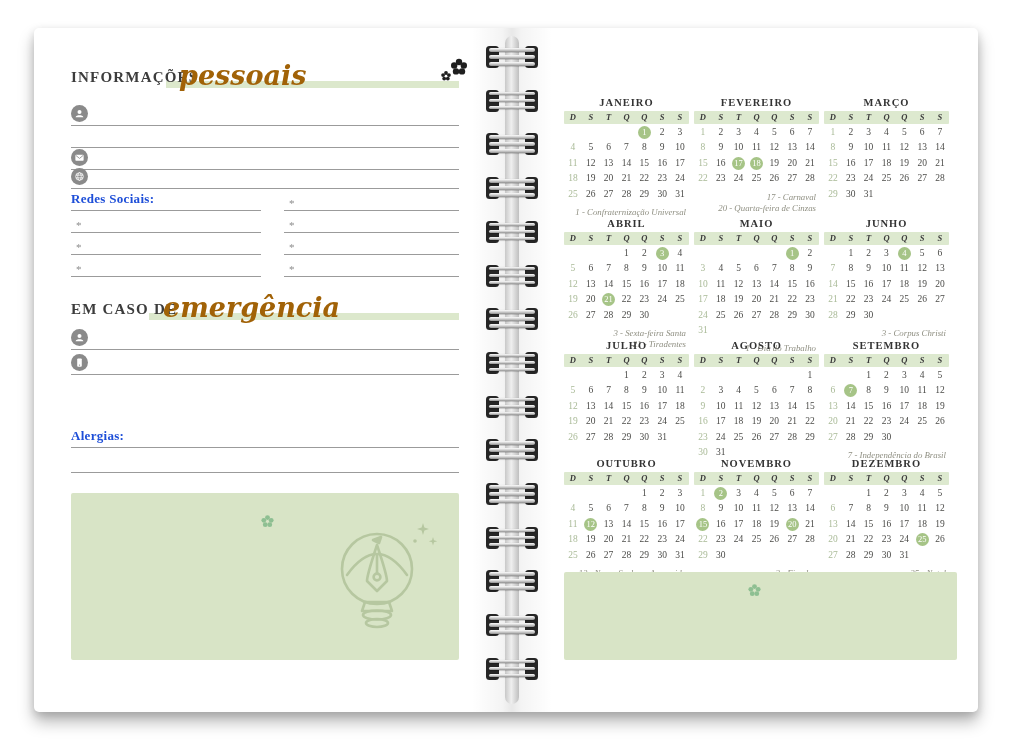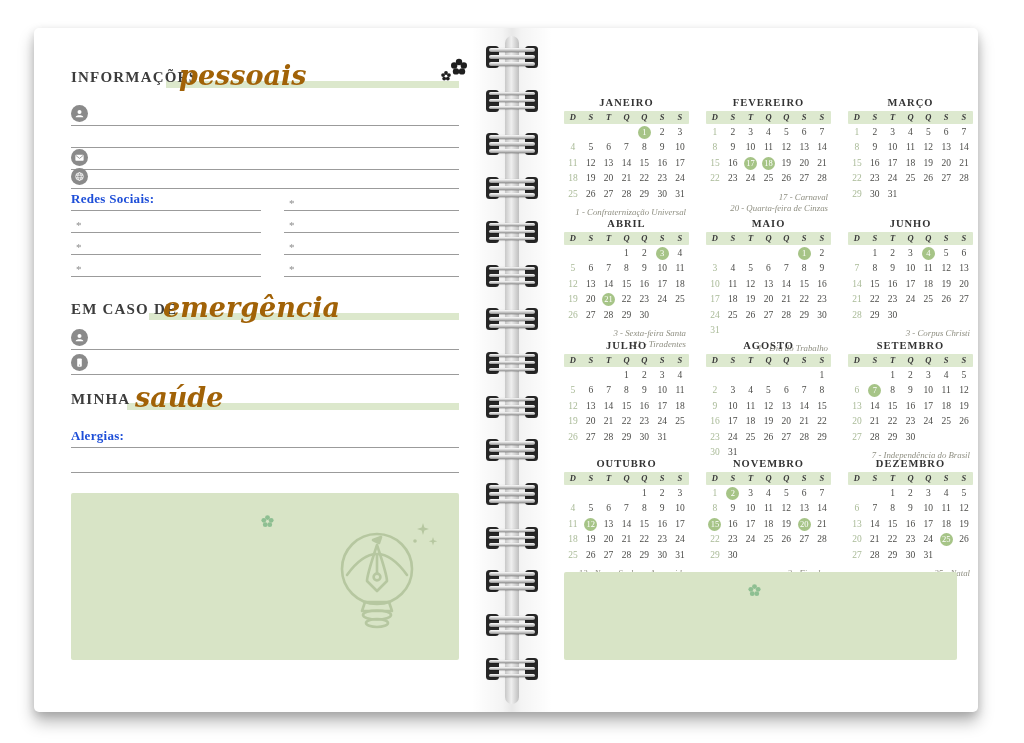--- a/index.html
+++ b/index.html
@@ -60,21 +60,21 @@
   .box-clover { position:absolute; }
   .bulb-illustration { position:absolute; right:18px; top:18px; }
 
   
   .year-title { position:absolute; left:40px; top:22px; width:400px; text-align:center; height:42px; }
   .y-caps { font-weight:700; font-size:17px; letter-spacing:1.5px; color:#333; vertical-align:middle; }
   .y-script { font-family:"DejaVu Serif",serif; font-style:italic; font-weight:700; font-size:26px; color:#2b2b2b; margin-left:2px; vertical-align:middle; }
   .cal-grid {
     position:absolute; left:52px; top:69px; width:393px;
     display:grid; grid-template-columns:125px 125px 125px; grid-template-rows:121px 122px 118px auto;
-    column-gap:17px;
+    column-gap:5px;
   }
   .month { width:125px; }
   .m-name { text-align:center; font-weight:700; font-size:10.5px; letter-spacing:1px; color:#333; height:13px; }
   .wk-row { display:grid; grid-template-columns:repeat(7,17.85px); background:#dde9cf; height:13px; margin-top:1px; border-radius:1px; }
   .wk { text-align:center; font-weight:700; font-style:italic; font-size:8.5px; line-height:13px; color:#3a3a3a; }
   .dates { display:grid; grid-template-columns:repeat(7,17.85px); grid-auto-rows:15.4px; margin-top:1px; }
   .d { text-align:center; font-size:9.5px; line-height:15.4px; color:#4b4b48; }
   .d.sun { color:#a9ba97; }
   .d.hl {
     width:13px; height:13px; line-height:13px; border-radius:50%;
@@ -189,25 +189,20 @@
     </div>
     <div class="input-line" style="top:326px">
       <span class="icon-circle">
         <svg viewBox="0 0 24 24">
             <rect x="7" y="3" width="10" height="18" rx="2" fill="#fff"></rect>
             <circle cx="12" cy="17.5" r="1.4" fill="#8a8a8a"></circle>
           </svg>
       </span>
     </div>
 
-    <div class="sec-title" style="top:350px">
-      <div class="t-bar" style="left:56px"></div>
-      <span class="t-caps">MINHA</span>
-      <span class="t-script" style="left:64px">saúde</span>
-    </div>
 
     <div class="input-line" style="top:399px">
       <span class="field-label">Alergias:</span>
     </div>
     <div class="input-line" style="top:424px"></div>
 
     <div class="green-box box-left">
       <svg class="box-clover" style="left:188px; top:20px;" width="17" height="17" viewBox="0 0 24 24">
         <g fill="#8ebf92" transform="translate(12,12)">
           <circle cx="0" cy="-5.5" r="3.4"></circle>

